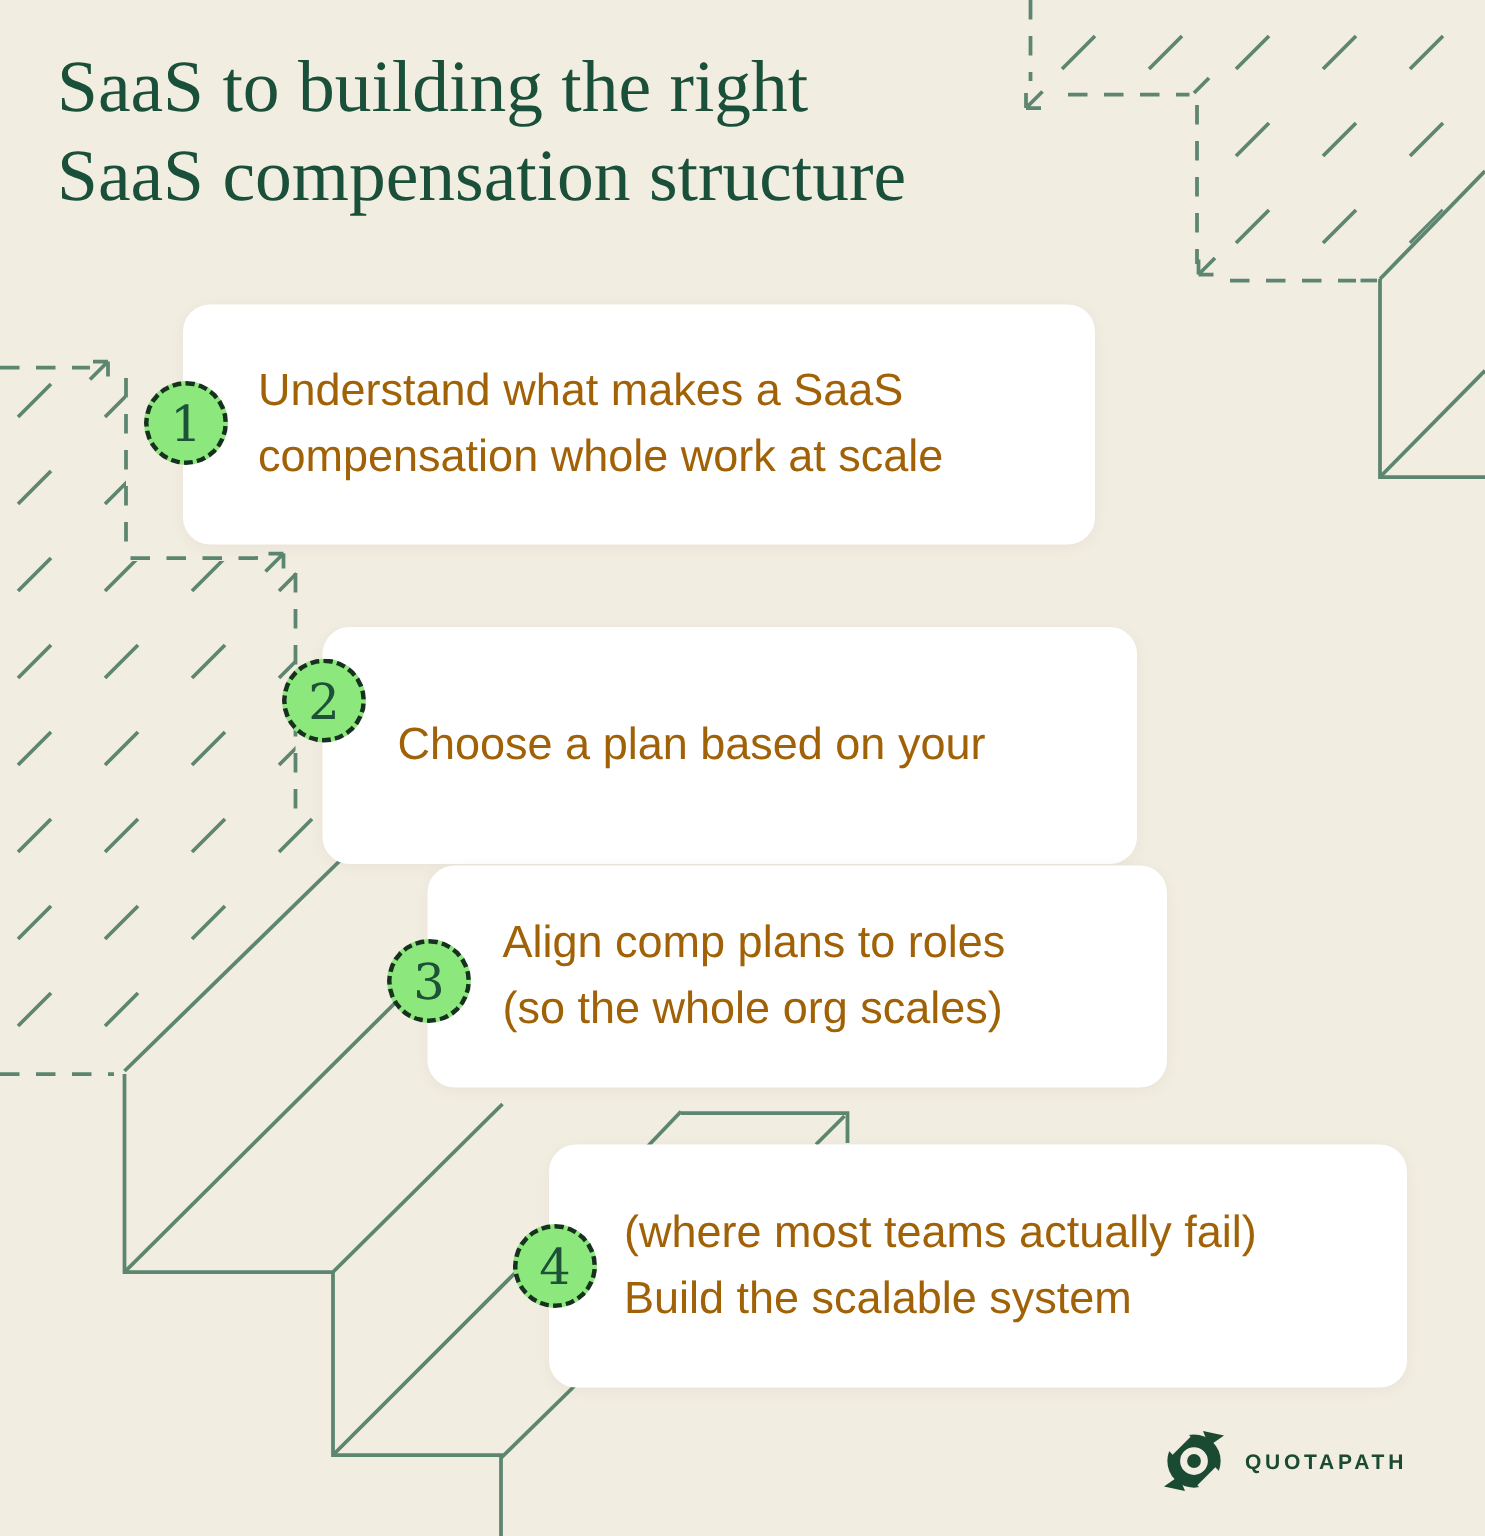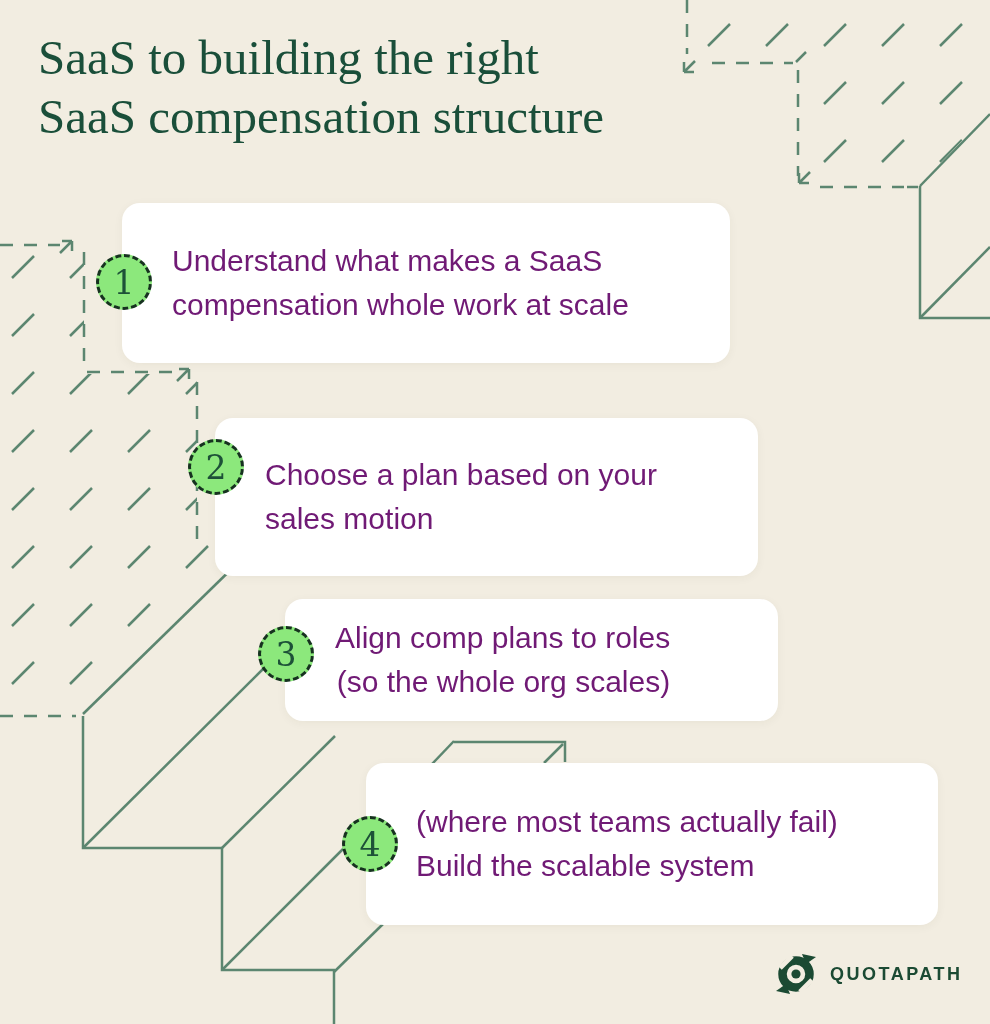--- a/index.html
+++ b/index.html
@@ -15,44 +15,44 @@
     font-size:49px;line-height:59px;color:#1a4f3a;z-index:5;
     letter-spacing:0px;
   }
   .card{
     position:absolute;background:#ffffff;border-radius:18px;z-index:10;
     display:flex;align-items:center;
     box-shadow:0 2px 10px rgba(60,50,20,0.05);
   }
   .card .txt{
     padding-left:50px;padding-right:20px;
-    font-size:30px;line-height:44px;color:#701a75;
+    font-size:30px;line-height:44px;color:#a16207;
   }
   #card1{left:122px;top:203px;width:608px;height:160px;}
   #card2{left:215px;top:390px;width:543px;height:158px;margin-top:28px;}
-  #card3{left:285px;top:599px;width:493px;height:122px;text-align:right;}
+  #card3{left:285px;top:577px;width:493px;height:148px;}
   #card4{left:366px;top:763px;width:572px;height:162px;}
   .badge{
     position:absolute;width:56px;height:56px;border-radius:50%;z-index:20;
     background:#8ce87c;border:3px dashed #16321f;
     box-sizing:border-box;
     display:flex;align-items:center;justify-content:center;
     font-family:"DejaVu Serif", serif;
     font-size:33px;color:#1d5138;
   }
   #badge1{left:96px;top:254px;}
   #badge2{left:188px;top:439px;}
   #badge3{left:258px;top:626px;}
   #badge4{left:342px;top:816px;}
   .logo{
     position:absolute;left:772px;top:950px;z-index:10;
     display:flex;align-items:center;gap:10px;
   }
   .logo .wordmark{
-    font-size:18px;font-weight:bold;letter-spacing:2.5px;color:#1b4a33;
+    font-size:14px;font-weight:bold;letter-spacing:2.5px;color:#1b4a33;
   }
 </style>
 </head>
 <body>
 
 <svg id="decor" width="990" height="1024" viewBox="0 0 990 1024">
   <defs>
     <pattern id="hatch" width="58" height="58" patternUnits="userSpaceOnUse">
       <line x1="12" y1="46" x2="34" y2="24" stroke="#5c8670" stroke-width="2.5" stroke-linecap="butt"></line>
     </pattern>
@@ -112,21 +112,20 @@
 
 <div class="card" id="card1">
   <div class="txt">
     <div>Understand what makes a SaaS</div>
     <div>compensation whole work at scale</div>
   </div>
 </div>
 <div class="card" id="card2">
   <div class="txt">
     <div>Choose a plan based on your</div>
-    <div>sales motion</div>
   </div>
 </div>
 <div class="card" id="card3">
   <div class="txt">
     <div>Align comp plans to roles</div>
     <div>(so the whole org scales)</div>
   </div>
 </div>
 <div class="card" id="card4">
   <div class="txt">

